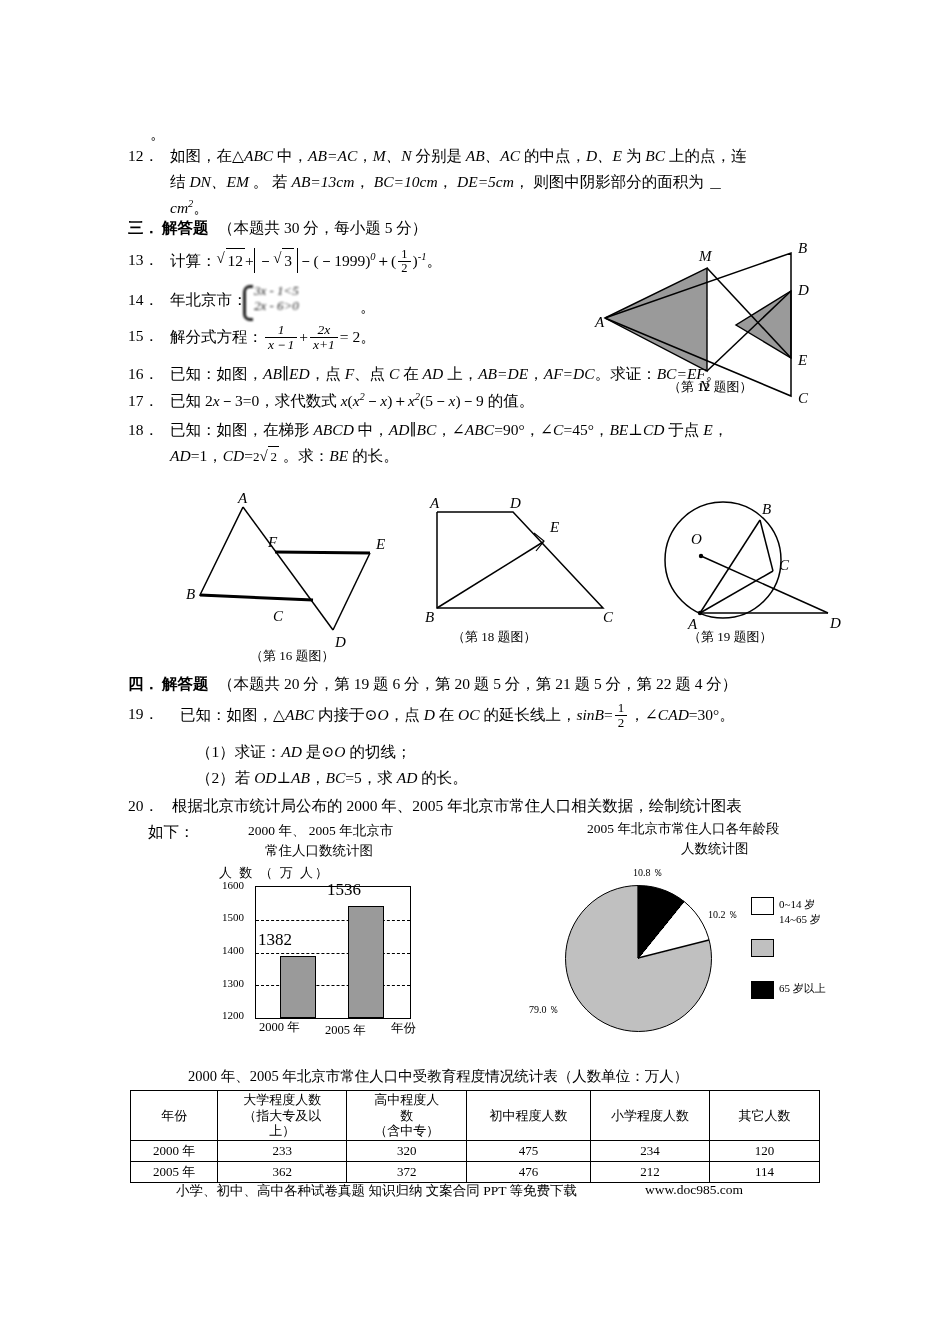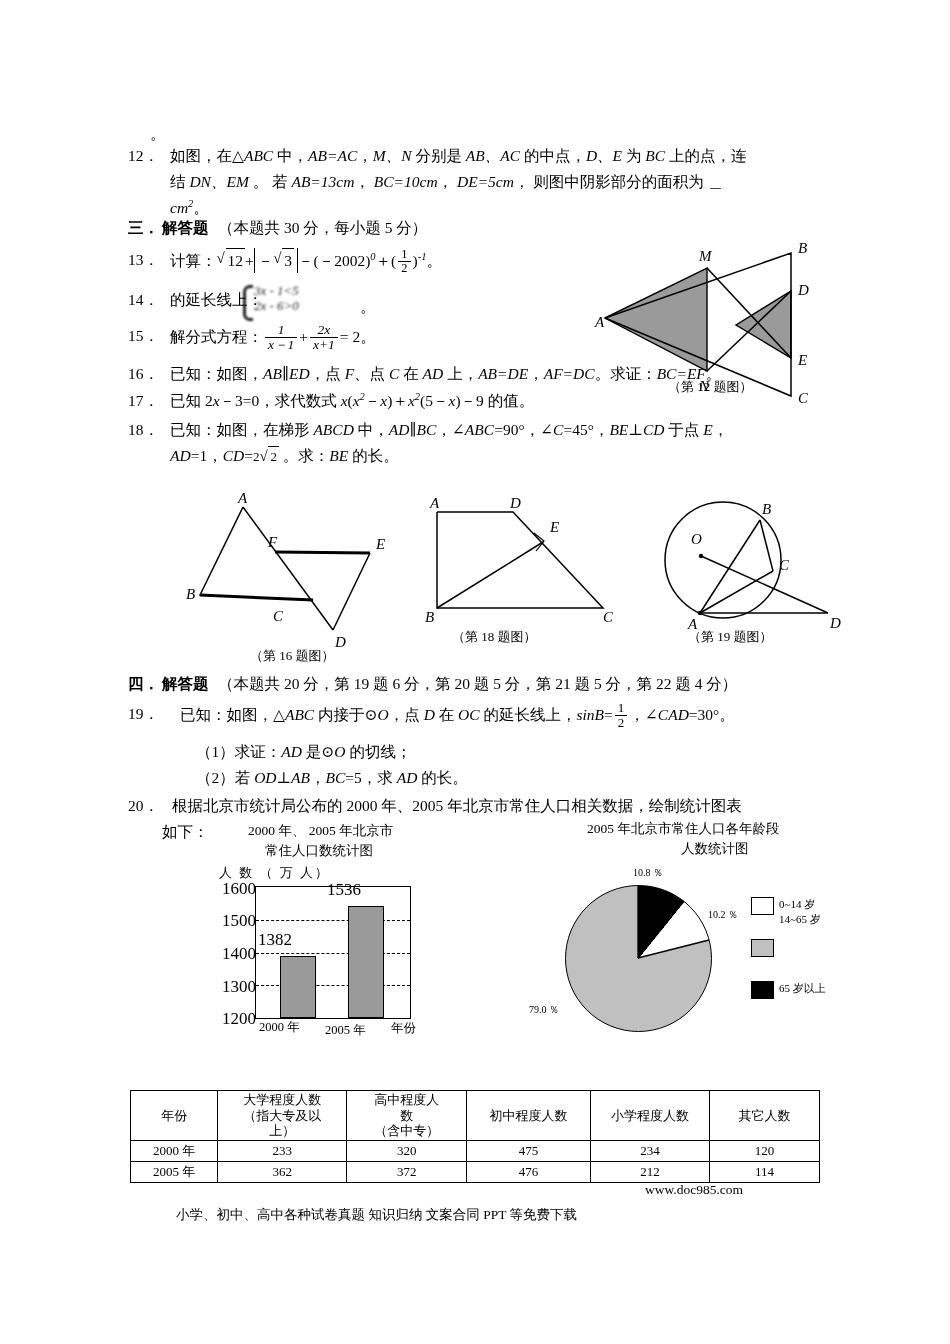--- a/index.html
+++ b/index.html
@@ -31,21 +31,21 @@
   .cap { position:absolute; font-size:13px; white-space:nowrap; }
 
   
   .blurred { filter: blur(1.15px) contrast(1.25); opacity:.88; }
 
   
   .chart-title { position:absolute; font-size:13.5px; text-align:center; line-height:1.35; white-space:nowrap; }
   .bar-plot { position:absolute; border:1.4px solid #000; background:#fff; }
   .gridline { position:absolute; left:0; right:0; height:0; border-top:1.3px dashed #000; }
   .bar { position:absolute; background:#9a9a9a; border:1.2px solid #000; }
-  .axis-num { position:absolute; font-size:17px; white-space:nowrap; }
+  .axis-num { position:absolute; font-size:11px; white-space:nowrap; }
   .bar-val { position:absolute; font-size:17px; white-space:nowrap; }
   .bar-cat { position:absolute; font-size:12.5px; white-space:nowrap; }
 
   
   .pie { position:absolute; border-radius:50%; border:1.4px solid #000; }
   .pct { position:absolute; font-size:10px; white-space:nowrap; }
   .legend-box { position:absolute; width:21px; height:16px; border:1.3px solid #000; }
   .legend-lbl { position:absolute; font-size:11px; white-space:nowrap; }
 
   
@@ -99,25 +99,25 @@
     <text class="lbl" x="104" y="148">N</text>
   </svg>
   <div class="cap" style="left:668px; top:378px;">（第 12 题图）</div>
 
   <div class="txt bold" style="left:128px; top:216px;">三．</div>
   <div class="txt bold" style="left:162px; top:216px;">解答题</div>
   <div class="txt" style="left:218px; top:216px;">（本题共 30 分，每小题 5 分）</div>
 
   <div class="txt" style="left:128px; top:248px;">13．</div>
   <div class="txt" style="left:170px; top:248px;">
-    <span>计算：</span><span class="sqrt"><span class="rad">12</span></span><span>+</span><span class="absbar">－<span class="sqrt"><span class="rad">3</span></span></span><span>－</span><span>(－2002)</span><sup class="ex">0</sup>＋(<span class="frac"><span class="num">1</span><span class="den">2</span></span>)<sup class="ex">-1</sup><span>。</span>
+    <span>计算：</span><span class="sqrt"><span class="rad">12</span></span><span>+</span><span class="absbar">－<span class="sqrt"><span class="rad">3</span></span></span><span>－</span><span>(－1999)</span><sup class="ex">0</sup>＋(<span class="frac"><span class="num">1</span><span class="den">2</span></span>)<sup class="ex">-1</sup><span>。</span>
   </div>
 
   <div class="txt" style="left:128px; top:288px;">14．</div>
-  <div class="txt" style="left:170px; top:288px;">的延长线上：</div>
+  <div class="txt" style="left:170px; top:288px;">年北京市：</div>
   <div style="position:absolute; left:243px; top:285px; width:115px; height:32px;" class="blurred">
     <div style="position:absolute; left:0; top:0; width:7px; height:30px; border-left:3px solid #111; border-top:3px solid #111; border-bottom:3px solid #111; border-radius:7px 0 0 7px;"></div>
     <div style="position:absolute; left:11px; top:-2px; font-size:13px; font-style:italic; white-space:nowrap;">3x - 1&lt;5</div>
     <div style="position:absolute; left:11px; top:13px; font-size:13px; font-style:italic; white-space:nowrap;">2x - 6&gt;0</div>
   </div>
   <div class="txt" style="left:360px; top:295px;">。</div>
 
   <div class="txt" style="left:128px; top:324px;">15．</div>
   <div class="txt" style="left:170px; top:324px;">
     <span>解分式方程：</span><span class="frac" style="font-size:13.5px;"><span class="num it">1</span><span class="den it">x－1</span></span><span>+</span><span class="frac" style="font-size:13.5px;"><span class="num it">2x</span><span class="den it">x+1</span></span><span>= 2</span><span>。</span>
@@ -205,21 +205,21 @@
   </div>
   <div class="txt" style="left:196px; top:740px;">
     <span>（1）求证：</span><span class="it">AD</span><span> 是⊙</span><span class="it">O</span><span> 的切线；</span>
   </div>
   <div class="txt" style="left:196px; top:766px;">
     <span>（2）若 </span><span class="it">OD⊥AB</span><span>，</span><span class="it">BC</span><span>=5，求 </span><span class="it">AD</span><span> 的长。</span>
   </div>
 
   <div class="txt" style="left:128px; top:794px;">20．</div>
   <div class="txt" style="left:172px; top:794px;">根据北京市统计局公布的 2000 年、2005 年北京市常住人口相关数据，绘制统计图表</div>
-  <div class="txt" style="left:148px; top:820px;margin-left:14px;">如下：</div>
+  <div class="txt" style="left:148px; top:820px;">如下：</div>
 
   <div class="chart-title" style="left:248px; top:822px;">2000 年、 2005 年北京市</div>
   <div class="chart-title" style="left:265px; top:842px;">常住人口数统计图</div>
 
   <div class="axis-num" style="left:219px; top:864px; font-size:13px; letter-spacing:2px;">人 数 （ 万 人）</div>
 
   <div class="bar-plot" style="left:255px; top:886px; width:154px; height:131px;">
     <div class="gridline" style="top:32.75px;"></div>
     <div class="gridline" style="top:65.5px;"></div>
     <div class="gridline" style="top:98.25px;"></div>
@@ -260,20 +260,21 @@
   <div class="pct" style="left:708px; top:908px;">10.2 ％</div>
   <div class="pct" style="left:529px; top:1003px;">79.0 ％</div>
 
   <div class="legend-box" style="left:751px; top:897px; background:#ffffff;"></div>
   <div class="legend-lbl" style="left:779px; top:897px;">0~14 岁</div>
   <div class="legend-box" style="left:751px; top:939px; background:#c0c0c0;"></div>
   <div class="legend-lbl" style="left:779px; top:912px;">14~65 岁</div>
   <div class="legend-box" style="left:751px; top:981px; background:#000000;"></div>
   <div class="legend-lbl" style="left:779px; top:981px;">65 岁以上</div>
 
+  <div class="tbl-title" style="left:188px; top:1067px;">2000 年、2005 年北京市常住人口中受教育程度情况统计表（人数单位：万人）</div>
 
   <table class="dt" style="left:130px; top:1090px; width:690px;">
     <thead>
       <tr>
         <th style="width:85px;">
           <div>年份</div>
         </th>
         <th style="width:130px;margin-top:32px;">
           <div>大学程度人数</div>
           <div>（指大专及以</div>
@@ -308,16 +309,16 @@
         <td>2005 年</td>
         <td>362</td>
         <td>372</td>
         <td>476</td>
         <td>212</td>
         <td>114</td>
       </tr>
     </tbody>
   </table>
 
-  <div class="footer" style="left:176px; top:1182px;margin-top:24px;">小学、初中、高中各种试卷真题 知识归纳 文案合同 PPT 等免费下载</div>
+  <div class="footer" style="left:176px; top:1182px;">小学、初中、高中各种试卷真题 知识归纳 文案合同 PPT 等免费下载</div>
   <div class="footer" style="left:645px; top:1182px;">www.doc985.com</div>
 
 </div>
 
 </body></html>

